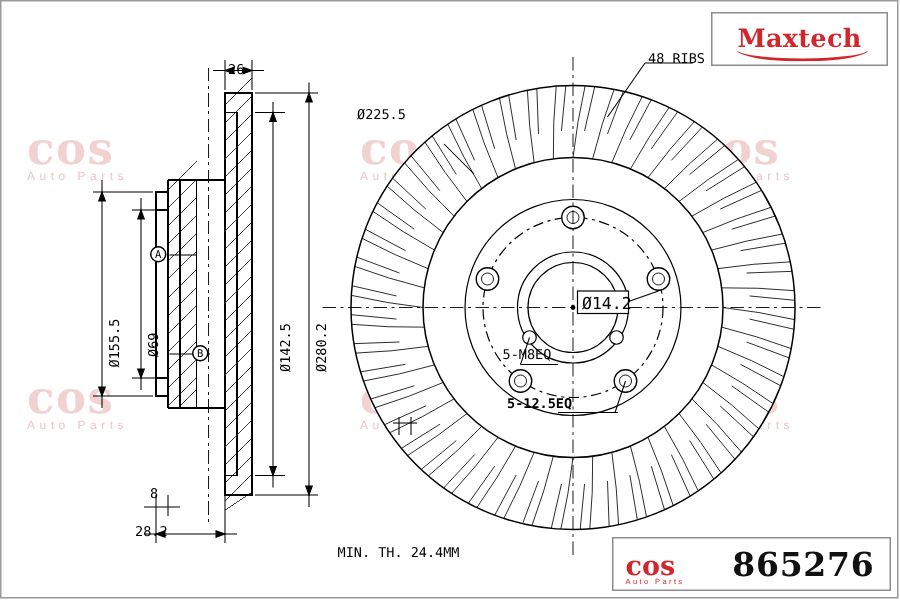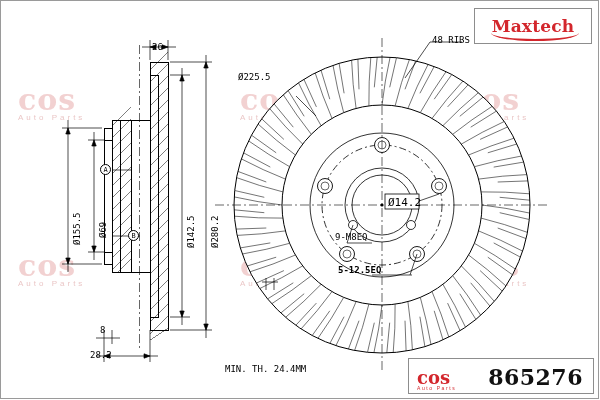--- a/index.html
+++ b/index.html
@@ -464,21 +464,21 @@
   <div class="lbl vert" style="left:186px; top:248px;">Ø142.5</div>
   <div class="lbl vert" style="left:210px; top:248px;">Ø280.2</div>
 
   <div class="circ" style="left:100px; top:164px;">A</div>
   <div class="circ" style="left:128px; top:230px;">B</div>
 
   <div class="lbl" style="left:225px; top:364px;text-align:right;">MIN. TH. 24.4MM</div>
 
   <div class="lbl" style="left:432px; top:35px;">48 RIBS EQ</div>
   <div class="lbl" style="left:238px; top:72px;">Ø225.5</div>
-  <div class="lbl" style="left:335px; top:232px;">9-M8EQ</div>
+  <div class="lbl" style="left:335px; top:232px;">5-M8EQ</div>
   <div class="lbl" style="left:338px; top:265px;font-weight:bold;">5-12.5EQ</div>
   <div class="lbl" style="left:388px; top:196px; font-size:11px;">Ø14.2</div>
 
   <div class="logo-box">
     <div class="logo-text">Maxtech</div>
     <div class="logo-swoosh"></div>
   </div>
 
   <div class="part-box">
     <div class="part-logo">

